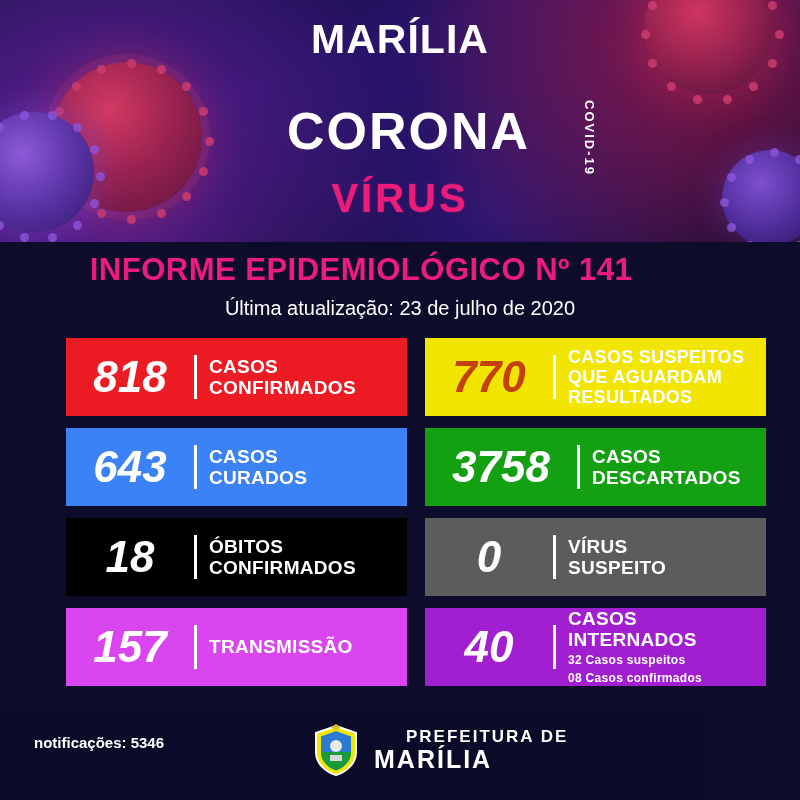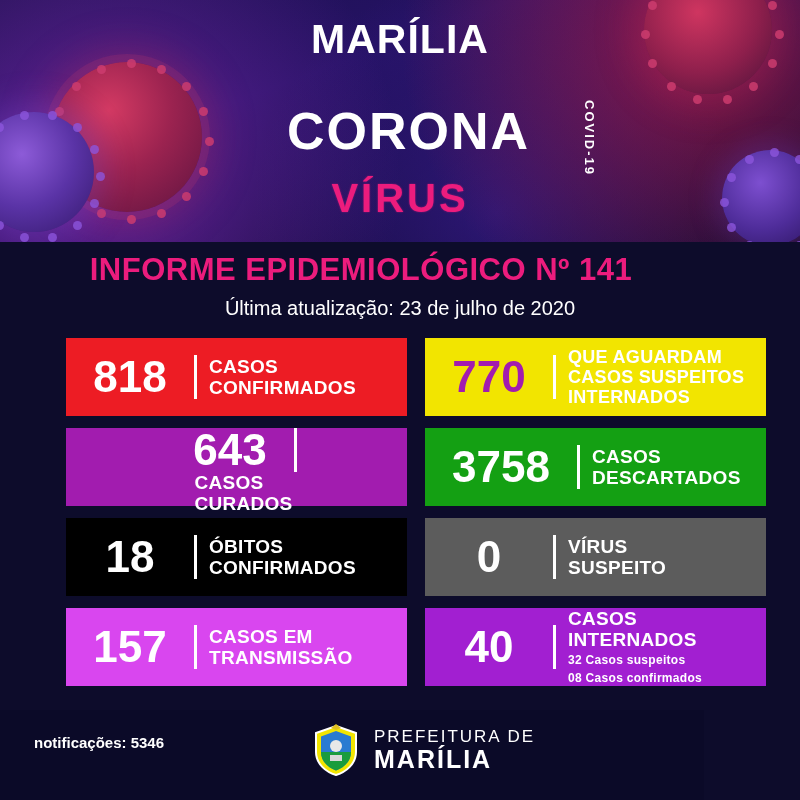--- a/index.html
+++ b/index.html
@@ -190,42 +190,43 @@
   }
   .num {
     font-size: 44px;
     font-weight: bold;
     line-height: 1;
     padding-right: 12px;
     border-right: 3px solid #ffffff;
     min-width: 104px;
     text-align: center;
     white-space: nowrap;
+    font-style: italic;
   }
   .num.wide { min-width: 128px; }
   .lbl {
     padding-left: 12px;
     font-size: 19px;
     font-weight: bold;
     line-height: 1.12;
     letter-spacing: 0.3px;
   }
   .lbl.small-stack { font-size: 18px; }
   .sub-note {
     font-size: 12px;
     font-weight: bold;
     line-height: 1.25;
     margin-top: 3px;
   }
 
   .c-red    { background: #ed1c24; }
   .c-yellow { background: #f2e500; color: #111; }
-  .c-yellow .num { color: #a21caf; border-right-color: #ffffff; }
+  .c-yellow .num { color: #c2410c; border-right-color: #ffffff; }
   .c-yellow .lbl { color: #ffffff; }
-  .c-blue   { background: #a21caf; flex-direction: column; }
+  .c-blue   { background: #3b82f6; }
   .c-green  { background: #14a013; }
   .c-black  { background: #000000; }
   .c-gray   { background: #5c5c5c; }
   .c-orange { background: #d946ef; }
   .c-purple { background: #a21fd1; }
 
   
   .footer {
     position: absolute;
     left: 0;
@@ -254,22 +255,23 @@
     width: 52px;
     height: 56px;
     position: relative;
   }
   .brand-text {
     color: #ffffff;
     line-height: 1.05;
   }
   .brand-text .l1 {
     font-size: 17px;
-    font-weight: normal;
+    font-weight: bold;
     letter-spacing: 2px;
+    margin-left: 32px;
   }
   .brand-text .l2 {
     font-size: 25px;
     font-weight: bold;
     letter-spacing: 2px;
   }
 </style>
 </head>
 <body>
 
@@ -355,23 +357,23 @@
       <div class="card c-red">
         <div class="num">818</div>
         <div class="lbl">
           <div>CASOS</div>
           <div>CONFIRMADOS</div>
         </div>
       </div>
       <div class="card c-yellow">
         <div class="num">770</div>
         <div class="lbl small-stack">
+          <div>CASOS SUSPEITOS</div>
           <div>QUE AGUARDAM</div>
-          <div>CASOS SUSPEITOS</div>
-          <div>INTERNADOS</div>
+          <div>RESULTADOS</div>
         </div>
       </div>
     </div>
 
     <div class="row">
       <div class="card c-blue">
         <div class="num">643</div>
         <div class="lbl">
           <div>CASOS</div>
           <div>CURADOS</div>
@@ -400,21 +402,20 @@
           <div>VÍRUS</div>
           <div>SUSPEITO</div>
         </div>
       </div>
     </div>
 
     <div class="row">
       <div class="card c-orange">
         <div class="num">157</div>
         <div class="lbl">
-          <div>CASOS EM</div>
           <div>TRANSMISSÃO</div>
         </div>
       </div>
       <div class="card c-purple">
         <div class="num">40</div>
         <div class="lbl">
           <div>CASOS INTERNADOS</div>
           <div class="sub-note">32 Casos suspeitos</div>
           <div class="sub-note">08 Casos confirmados</div>
         </div>

